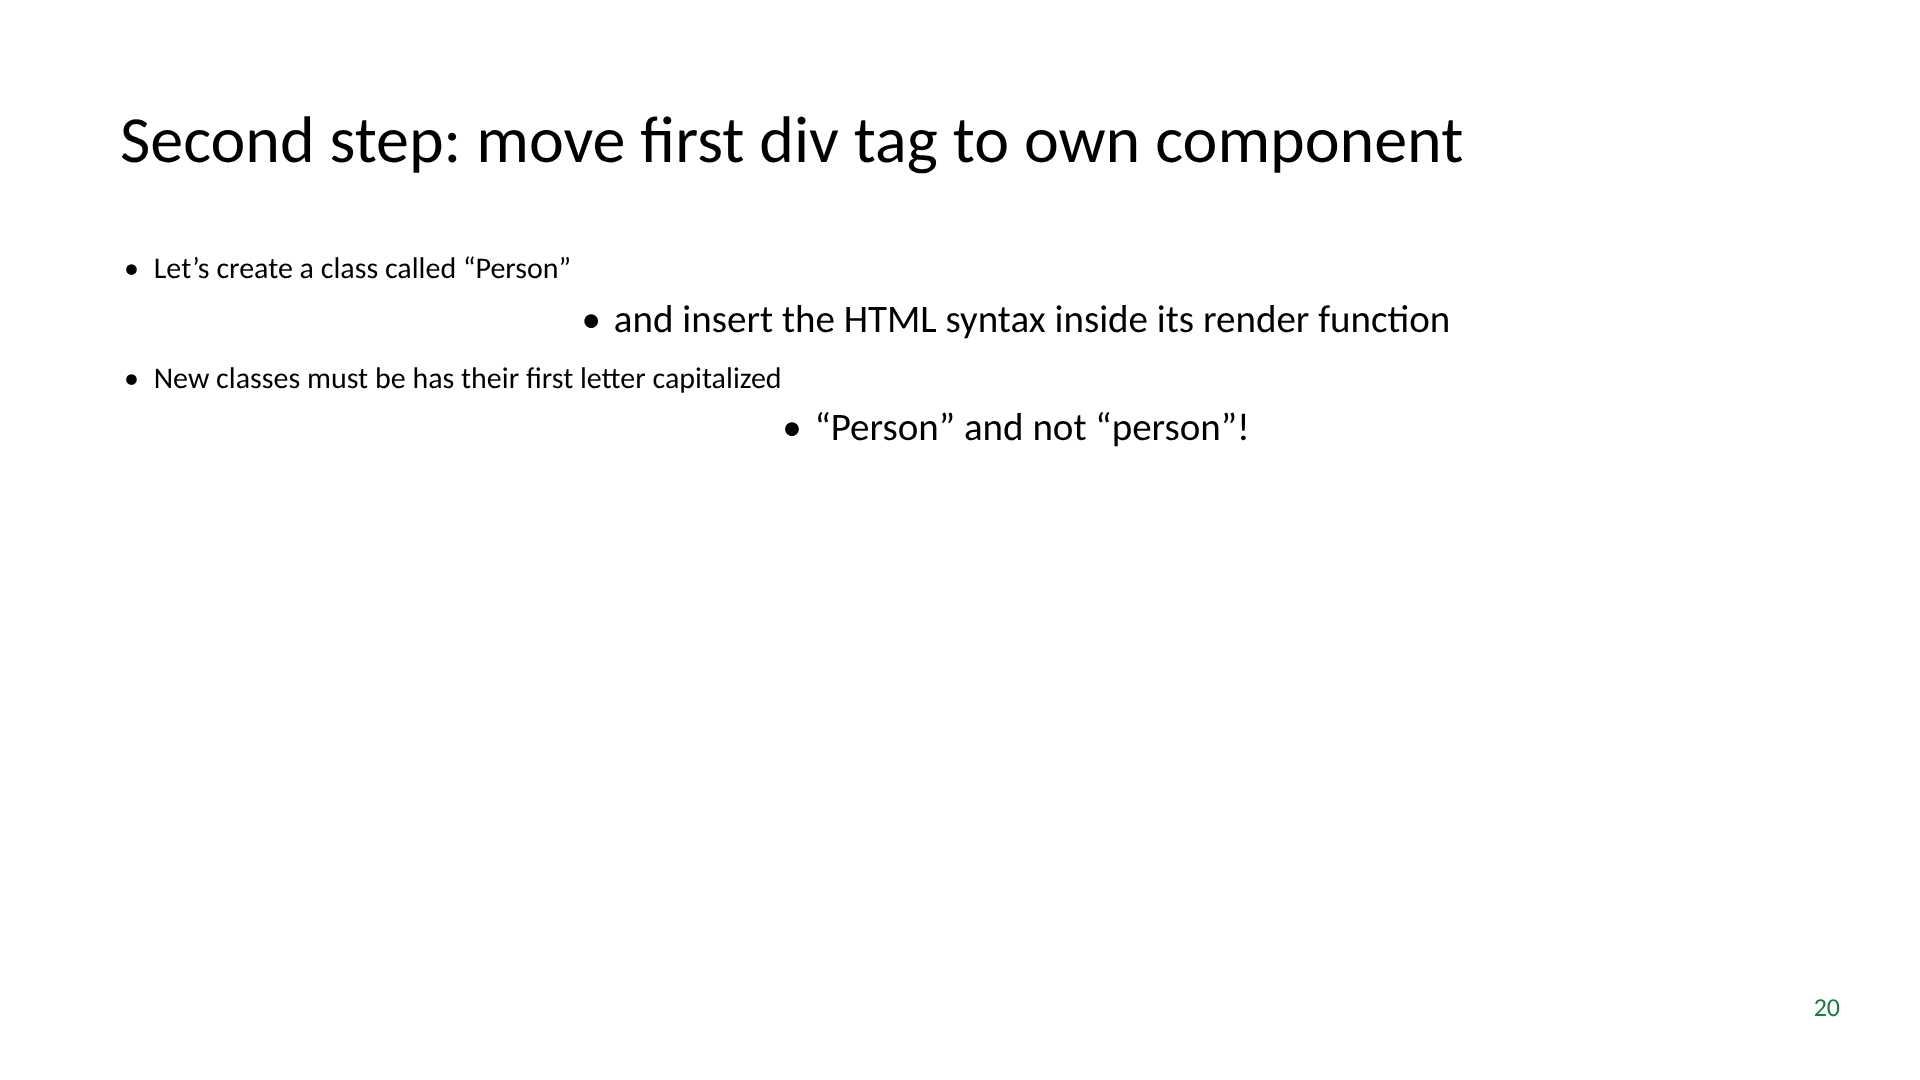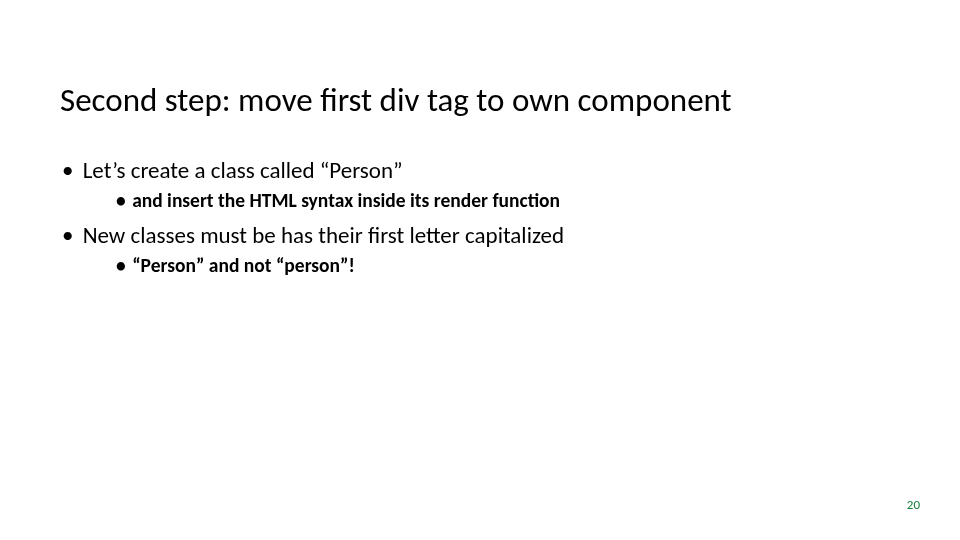--- a/index.html
+++ b/index.html
@@ -10,48 +10,49 @@
     body {
       width: 960px;
       height: 540px;
       background: #ffffff;
       font-family: Calibri, "Segoe UI", Arial, sans-serif;
       color: #000000;
       position: relative;
       overflow: hidden;
     }
     .slide {
-      padding: 80px 60px 0 60px;
+      padding: 50px 60px 0 60px;
     }
     .title {
       font-size: 33px;
       font-weight: 400;
       margin-bottom: 36px;
       letter-spacing: 0px;
     }
     .bullet-l1 {
-      font-size: 23px;
+      font-size: 15px;
       font-weight: 400;
       margin-left: 20px;
       margin-bottom: 2px;
       line-height: 1.3;
     }
     .bullet-l1::before {
       content: "• ";
       margin-left: -18px;
       margin-right: 4px;
     }
     .bullet-l2 {
       font-size: 19.5px;
-      font-weight: 700;
+      font-weight: 400;
       margin-left: 56px;
       margin-bottom: 2px;
       line-height: 1.3;
       text-indent: -14px;
       padding-left: 14px;
+      text-align: center;
     }
     .bullet-l2::before {
       content: "• ";
       margin-right: 2px;
     }
     .group {
       margin-bottom: 8px;
     }
     .page-number {
       position: absolute;

